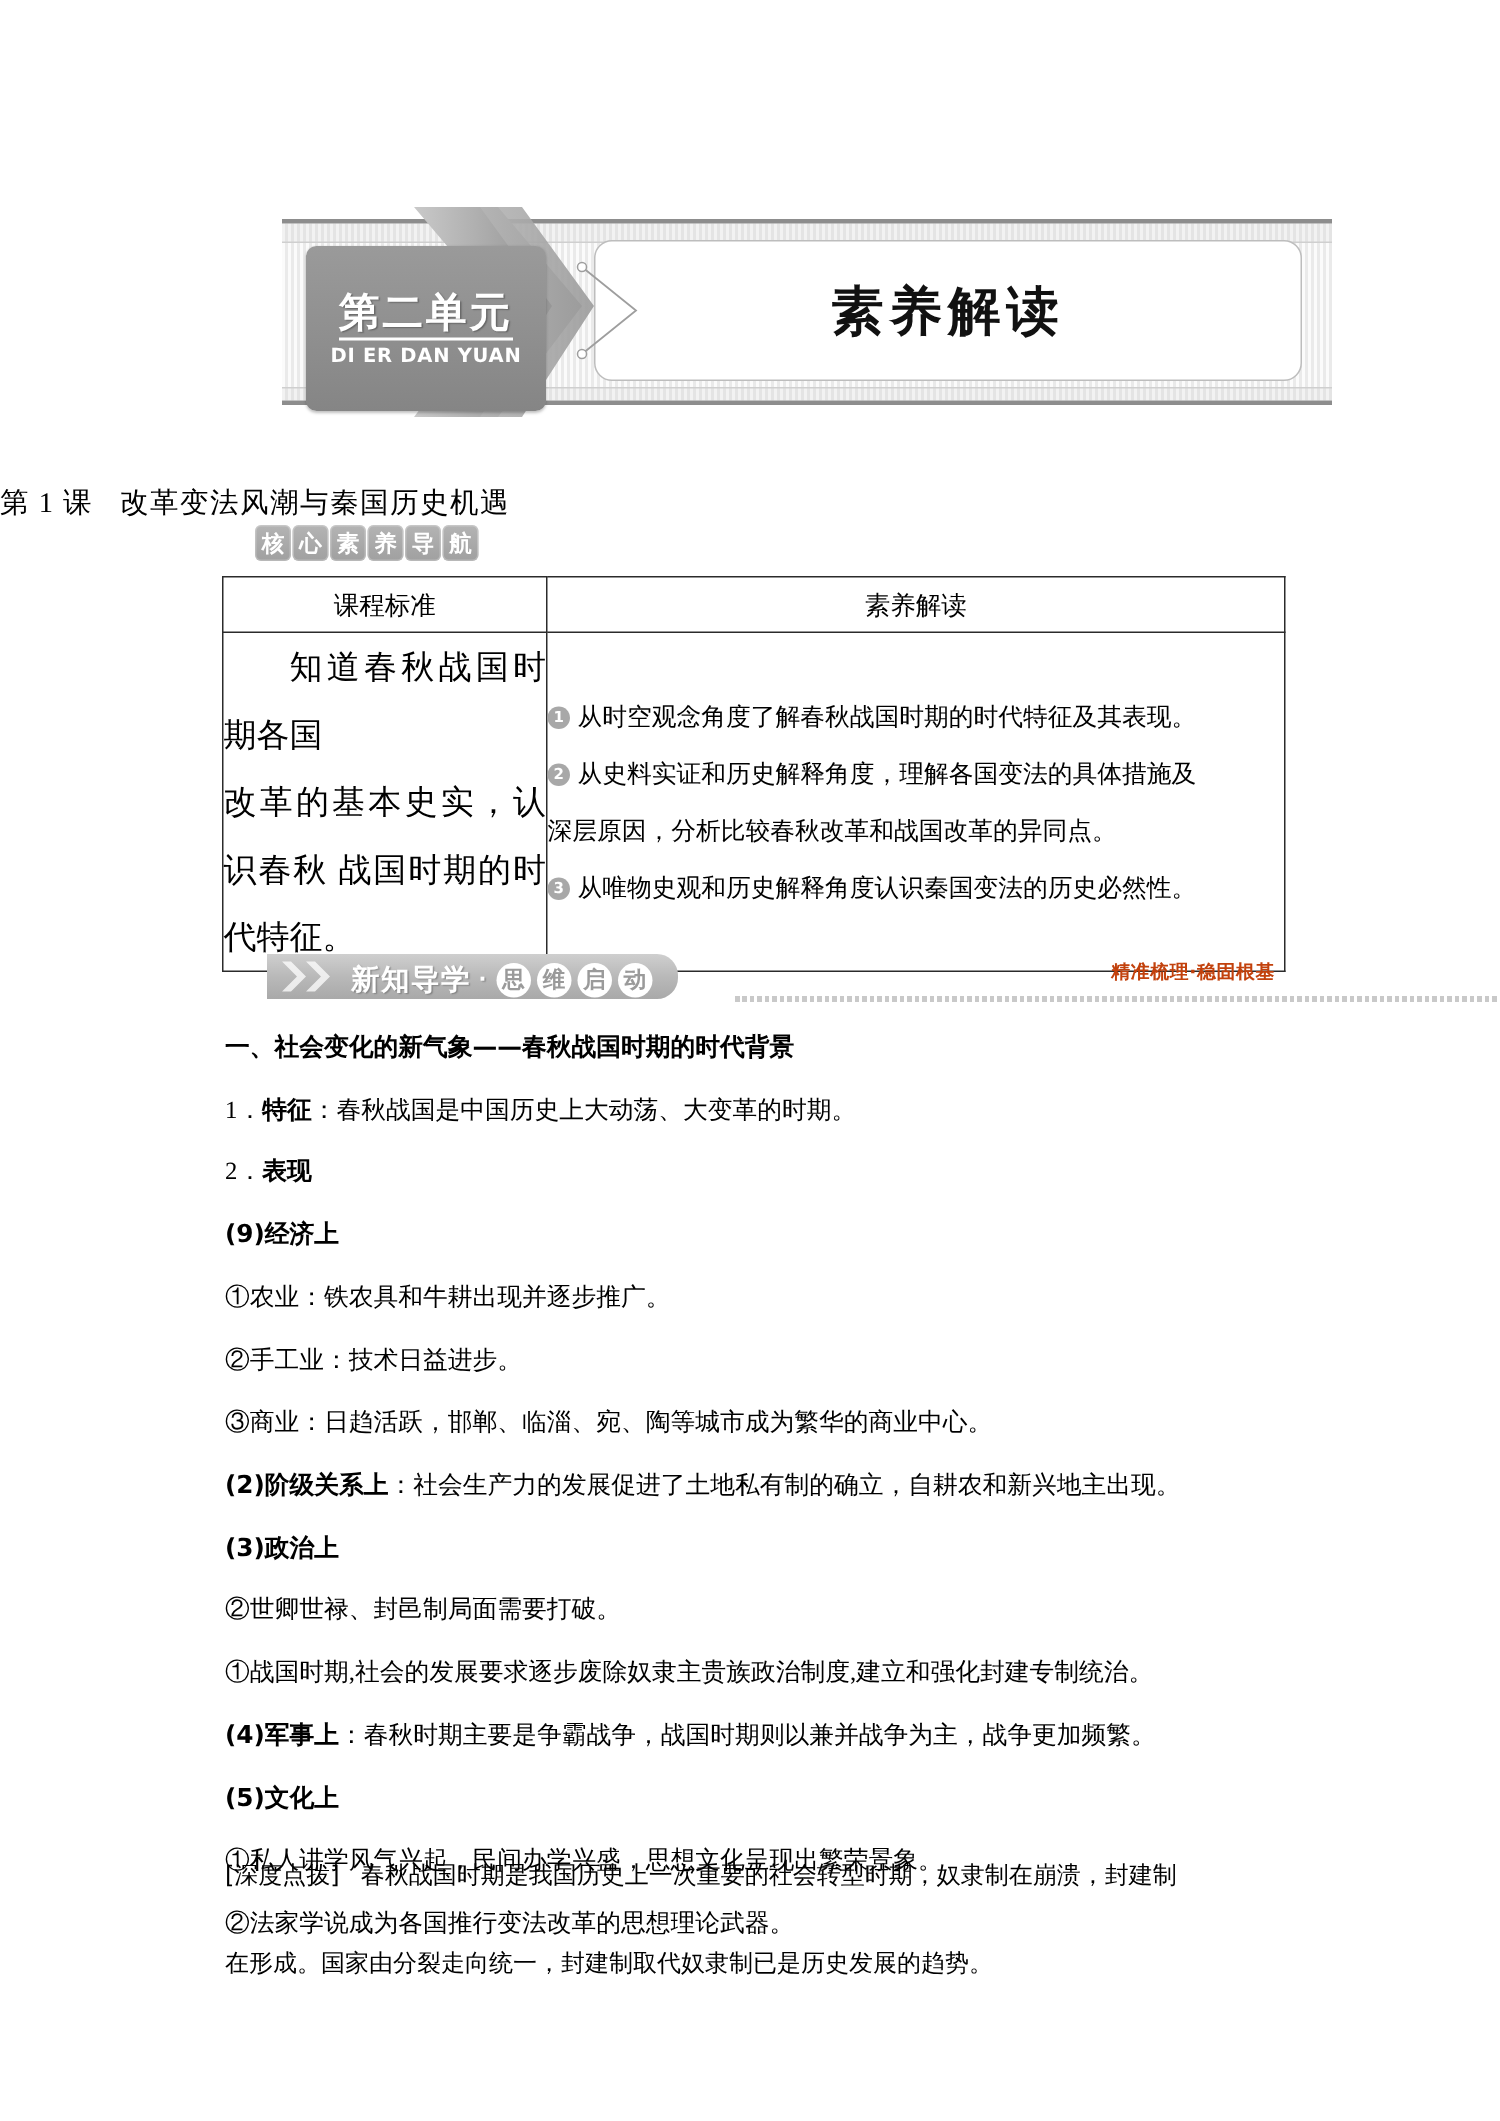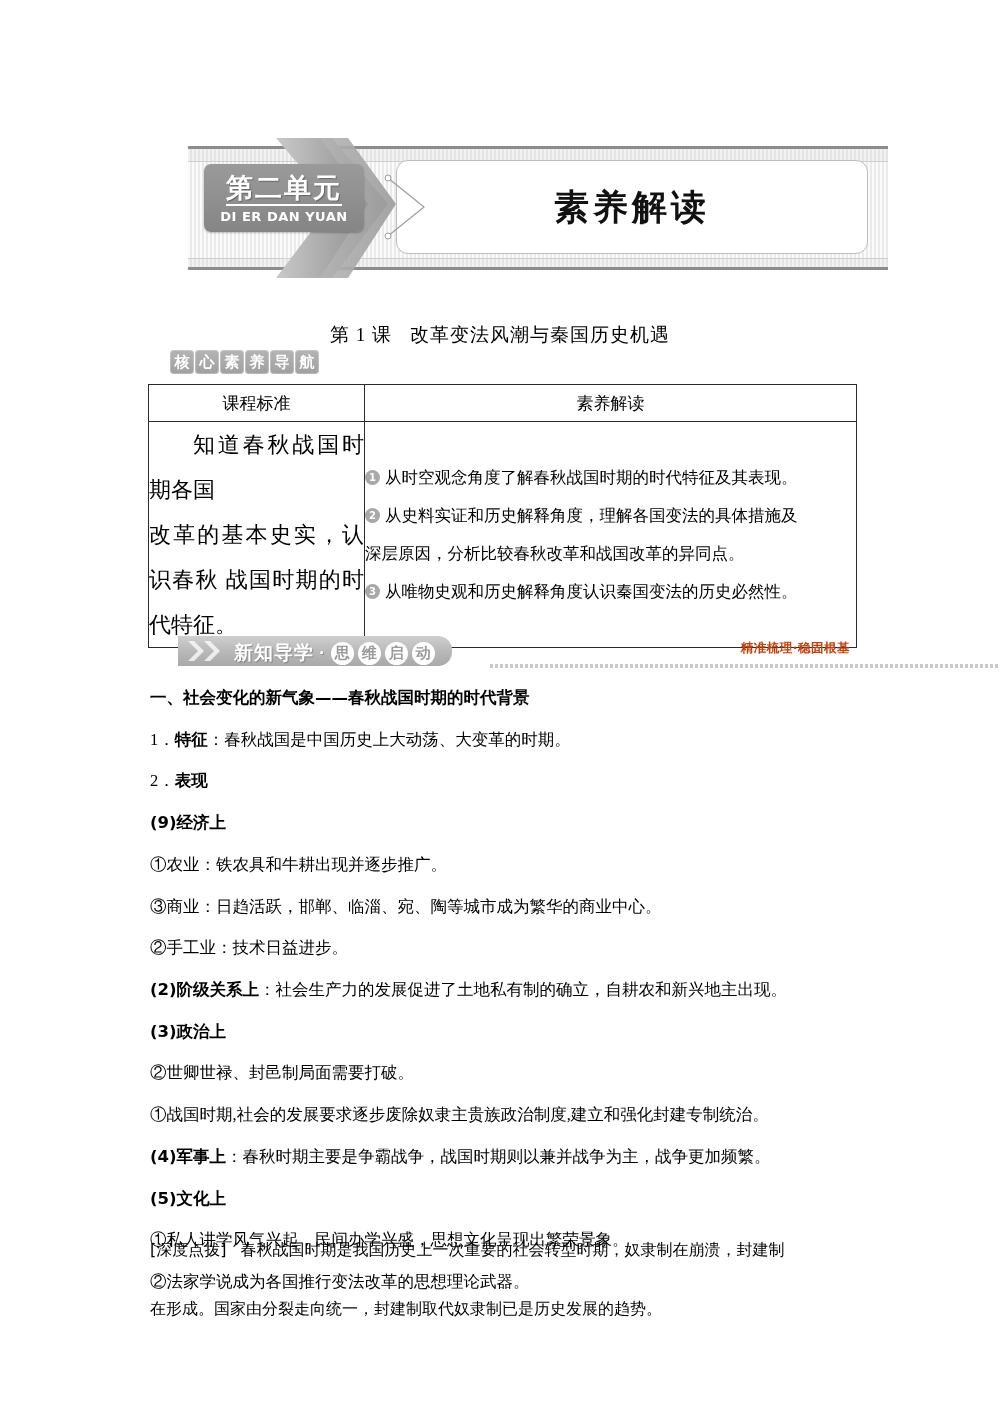--- a/index.html
+++ b/index.html
@@ -50,21 +50,21 @@
         #eaeaea 2px, #eaeaea 4px);
     border-top: 1px solid #cfcfcf;
     border-bottom: 1px solid #cfcfcf;
     box-sizing: border-box;
   }
   .unit-tag {
     position: absolute;
     left: 16px;
     top: 26px;
     width: 160px;
-    height: 68px;
+    height: 110px;
     background: linear-gradient(180deg, #9a9a9a 0%, #8f8f8f 55%, #858585 100%);
     border-radius: 7px;
     box-shadow: 0 1px 2px rgba(0,0,0,0.25);
     display: flex;
     flex-direction: column;
     align-items: center;
     justify-content: center;
     z-index: 5;
   }
   .unit-tag-cn {
@@ -124,21 +124,21 @@
     letter-spacing: 4px;
     color: #111;
   }
 
   
   .lesson-title {
     position: absolute;
     left: 0;
     top: 322px;
     width: 1000px;
-    text-align: center;
+    text-align: left;
     font-size: 19px;
     letter-spacing: 1px;
   }
   .lesson-title .gap { display: inline-block; width: 18px; }
 
   
   .char-badge {
     position: absolute;
     left: 170px;
     top: 350px;
@@ -426,23 +426,23 @@
   <p class="line sans bold">一、社会变化的新气象——春秋战国时期的时代背景</p>
 
   <p class="line">1．<span class="sans bold">特征</span>：春秋战国是中国历史上<span class="u">大动荡</span>、大变革的时期。</p>
 
   <p class="line">2．<span class="sans bold">表现</span></p>
 
   <p class="line sans bold">(9)经济上</p>
 
   <p class="line">①农业：<span class="u">铁农具</span>和牛耕出现并逐步推广。</p>
 
+  <p class="line">②手工业：技术日益进步。</p>
+
   <p class="line">③商业：日趋活跃，<span class="u">邯郸</span>、临淄、宛、陶等城市成为繁华的商业中心。</p>
-
-  <p class="line">②手工业：技术日益进步。</p>
 
   <p class="line"><span class="sans bold">(2)阶级关系上</span>：社会<span class="u">生产力</span>的发展促进了土地私有制的确立，自耕农和新兴地主出现。</p>
 
   <p class="line sans bold">(3)政治上</p>
 
   <p class="line">②世卿世禄、封邑制局面需要打破。</p>
 
   <p class="line">①战国时期,社会的发展要求逐步废除奴隶主贵族政治制度,建立和强化<span class="u">封建专制</span>统治。</p>
 
   <p class="line"><span class="sans bold">(4)军事上</span>：春秋时期主要是<span class="u">争霸</span>战争，战国时期则以<span class="u">兼并</span>战争为主，战争更加频繁。</p>

